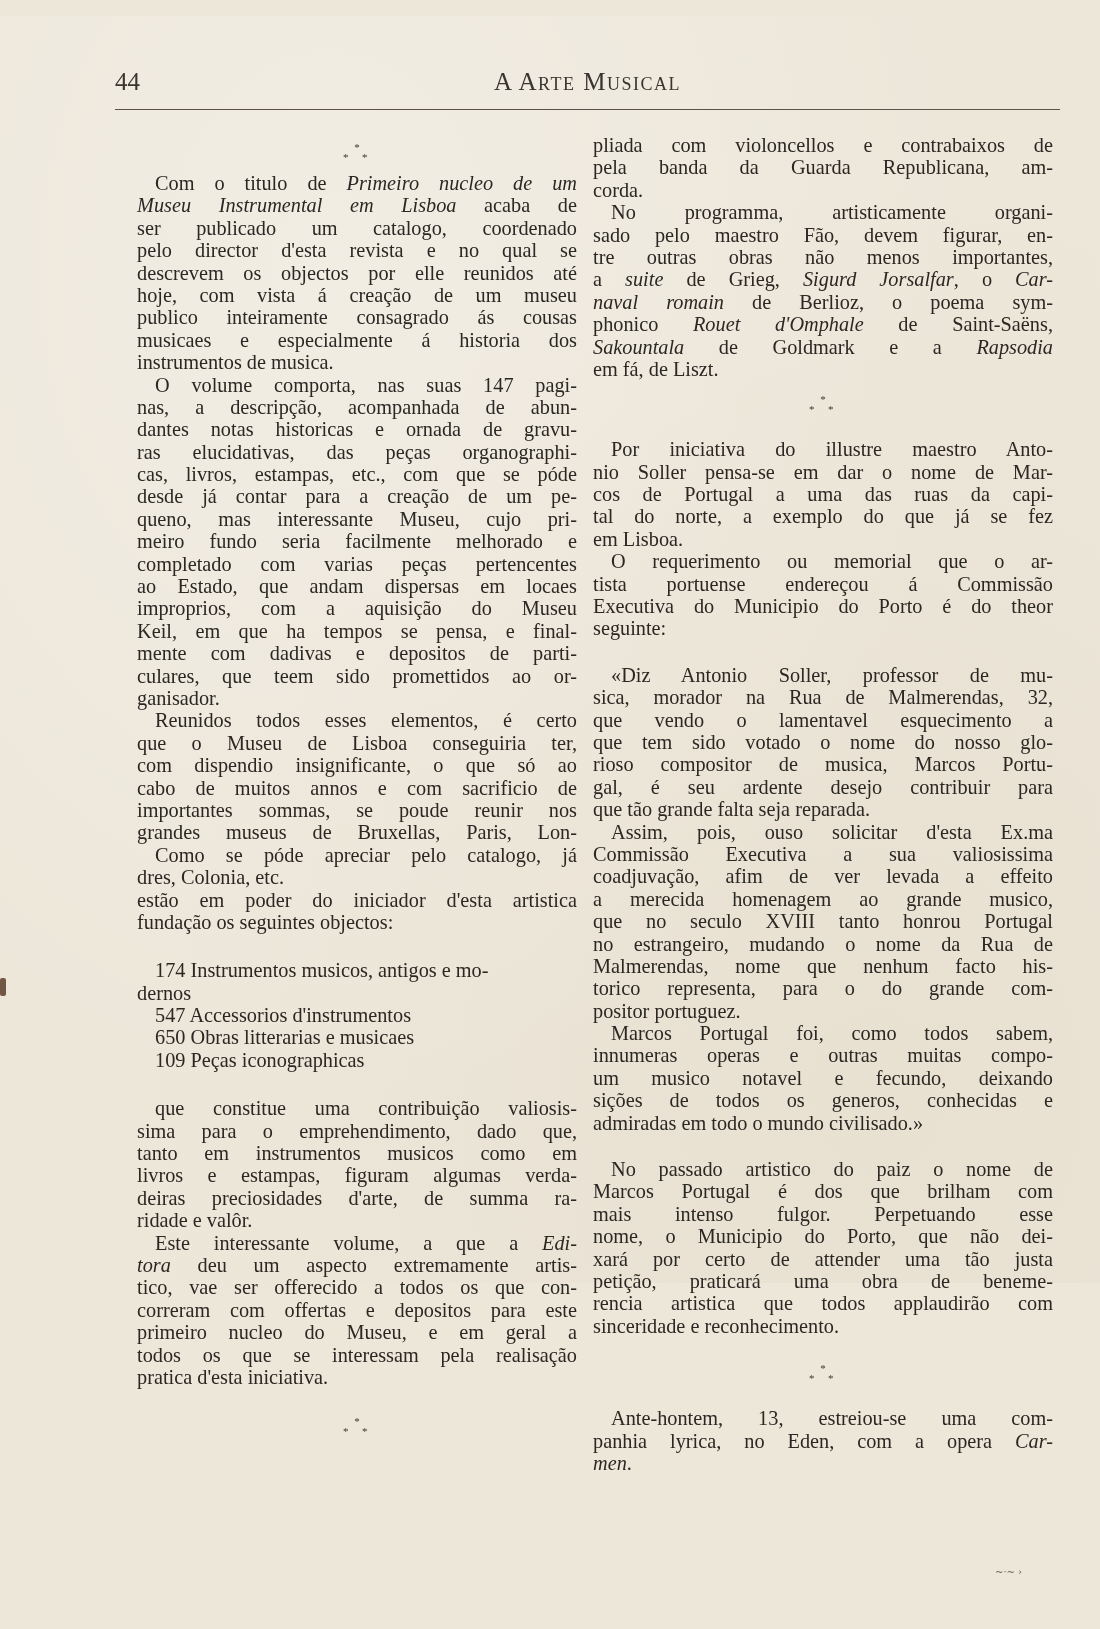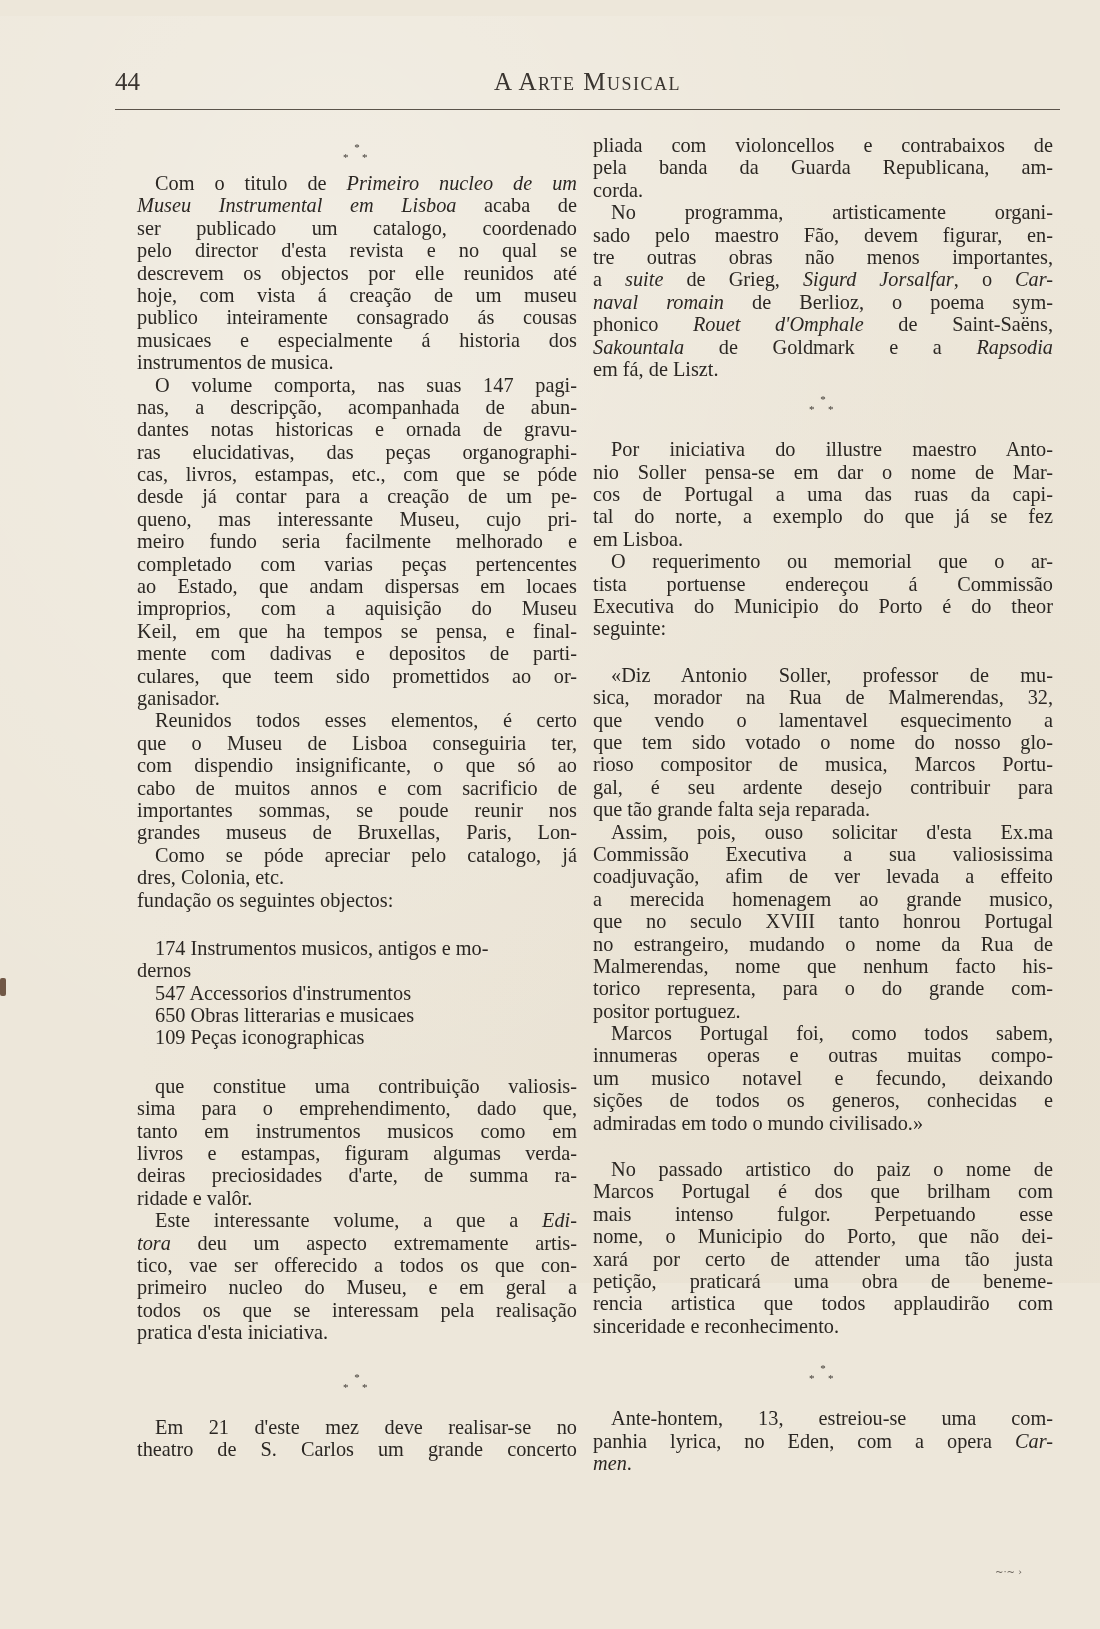--- a/index.html
+++ b/index.html
@@ -110,20 +110,21 @@
         <span class="line" style="white-space: normal;"><span>culares, que teem sido promettidos ao or-</span></span>
         <span class="line last" style="white-space: normal;"><span>ganisador.</span></span>
         <span class="line indent" style="white-space: normal;"><span>Reunidos todos esses elementos, é certo</span></span>
         <span class="line" style="white-space: normal;"><span>que o Museu de Lisboa conseguiria ter,</span></span>
         <span class="line" style="white-space: normal;"><span>com dispendio insignificante, o que só ao</span></span>
         <span class="line" style="white-space: normal;"><span>cabo de muitos annos e com sacrificio de</span></span>
         <span class="line" style="white-space: normal;"><span>importantes sommas, se poude reunir nos</span></span>
         <span class="line" style="white-space: normal;"><span>grandes museus de Bruxellas, Paris, Lon-</span></span>
         <span class="line indent" style="white-space: normal;"><span>Como se póde apreciar pelo catalogo, já</span></span>
         <span class="line last" style="white-space: normal;"><span>dres, Colonia, etc.</span></span>
+        <span class="line" style="white-space: normal;"><span>estão em poder do iniciador d'esta artistica</span></span>
         <span class="line last" style="white-space: normal;"><span>fundação os seguintes objectos:</span></span>
       </div>
     <div class="gap" style="height:26px"></div>
     <div>
         <span class="line list-indent"><span>174 </span><span>Instrumentos musicos, antigos e mo-</span></span>
         <span class="line list">dernos</span>
         <span class="line list-indent"><span>547 </span><span>Accessorios d'instrumentos</span></span>
         <span class="line list-indent"><span>650 </span><span>Obras litterarias e musicaes</span></span>
         <span class="line list-indent"><span>109 </span><span>Peças iconographicas</span></span>
       </div>
@@ -131,35 +132,32 @@
     <div>
         <span class="line indent" style="white-space: normal;"><span>que constitue uma contribuição valiosis-</span></span>
         <span class="line" style="white-space: normal;"><span>sima para o emprehendimento, dado que,</span></span>
         <span class="line" style="white-space: normal;"><span>tanto em instrumentos musicos como em</span></span>
         <span class="line" style="white-space: normal;"><span>livros e estampas, figuram algumas verda-</span></span>
         <span class="line" style="white-space: normal;"><span>deiras preciosidades d'arte, de summa ra-</span></span>
         <span class="line last" style="white-space: normal;"><span>ridade e valôr.</span></span>
         <span class="line indent" style="white-space: normal;"><span>Este interessante volume, a que a </span><span class="it">Edi-</span></span>
         <span class="line" style="white-space: normal;"><span class="it">tora</span><span> deu um aspecto extremamente artis-</span></span>
         <span class="line" style="white-space: normal;"><span>tico, vae ser offerecido a todos os que con-</span></span>
+        <span class="line" style="white-space: normal;"><span>correram com offertas e depositos para este</span></span>
         <span class="line" style="white-space: normal;"><span>primeiro nucleo do Museu, e em geral a</span></span>
         <span class="line" style="white-space: normal;"><span>todos os que se interessam pela realisação</span></span>
         <span class="line last" style="white-space: normal;"><span>pratica d'esta iniciativa.</span></span>
       </div>
     <div class="gap" style="height:20px"></div>
     <div class="asterism">
       <span class="a1">*</span>
       <span class="a2">*</span>
       <span class="a3">*</span>
     </div>
     <div class="gap" style="height:14px"></div>
-    <div>
-        <span class="line indent" style="white-space: normal;"><span>Em 21 d'este mez deve realisar-se no</span></span>
-        <span class="line" style="white-space: normal;"><span>theatro de S. Carlos um grande concerto</span></span>
-      </div>
   </div>
 
   <div class="col col-right">
     <div>
         <span class="line" style="white-space: normal;"><span>pliada com violoncellos e contrabaixos de</span></span>
         <span class="line" style="white-space: normal;"><span>pela banda da Guarda Republicana, am-</span></span>
         <span class="line last" style="white-space: normal;"><span>corda.</span></span>
         <span class="line indent" style="white-space: normal;"><span>No programma, artisticamente organi-</span></span>
         <span class="line" style="white-space: normal;"><span>sado pelo maestro Fão, devem figurar, en-</span></span>
         <span class="line" style="white-space: normal;"><span>tre outras obras não menos importantes,</span></span>

